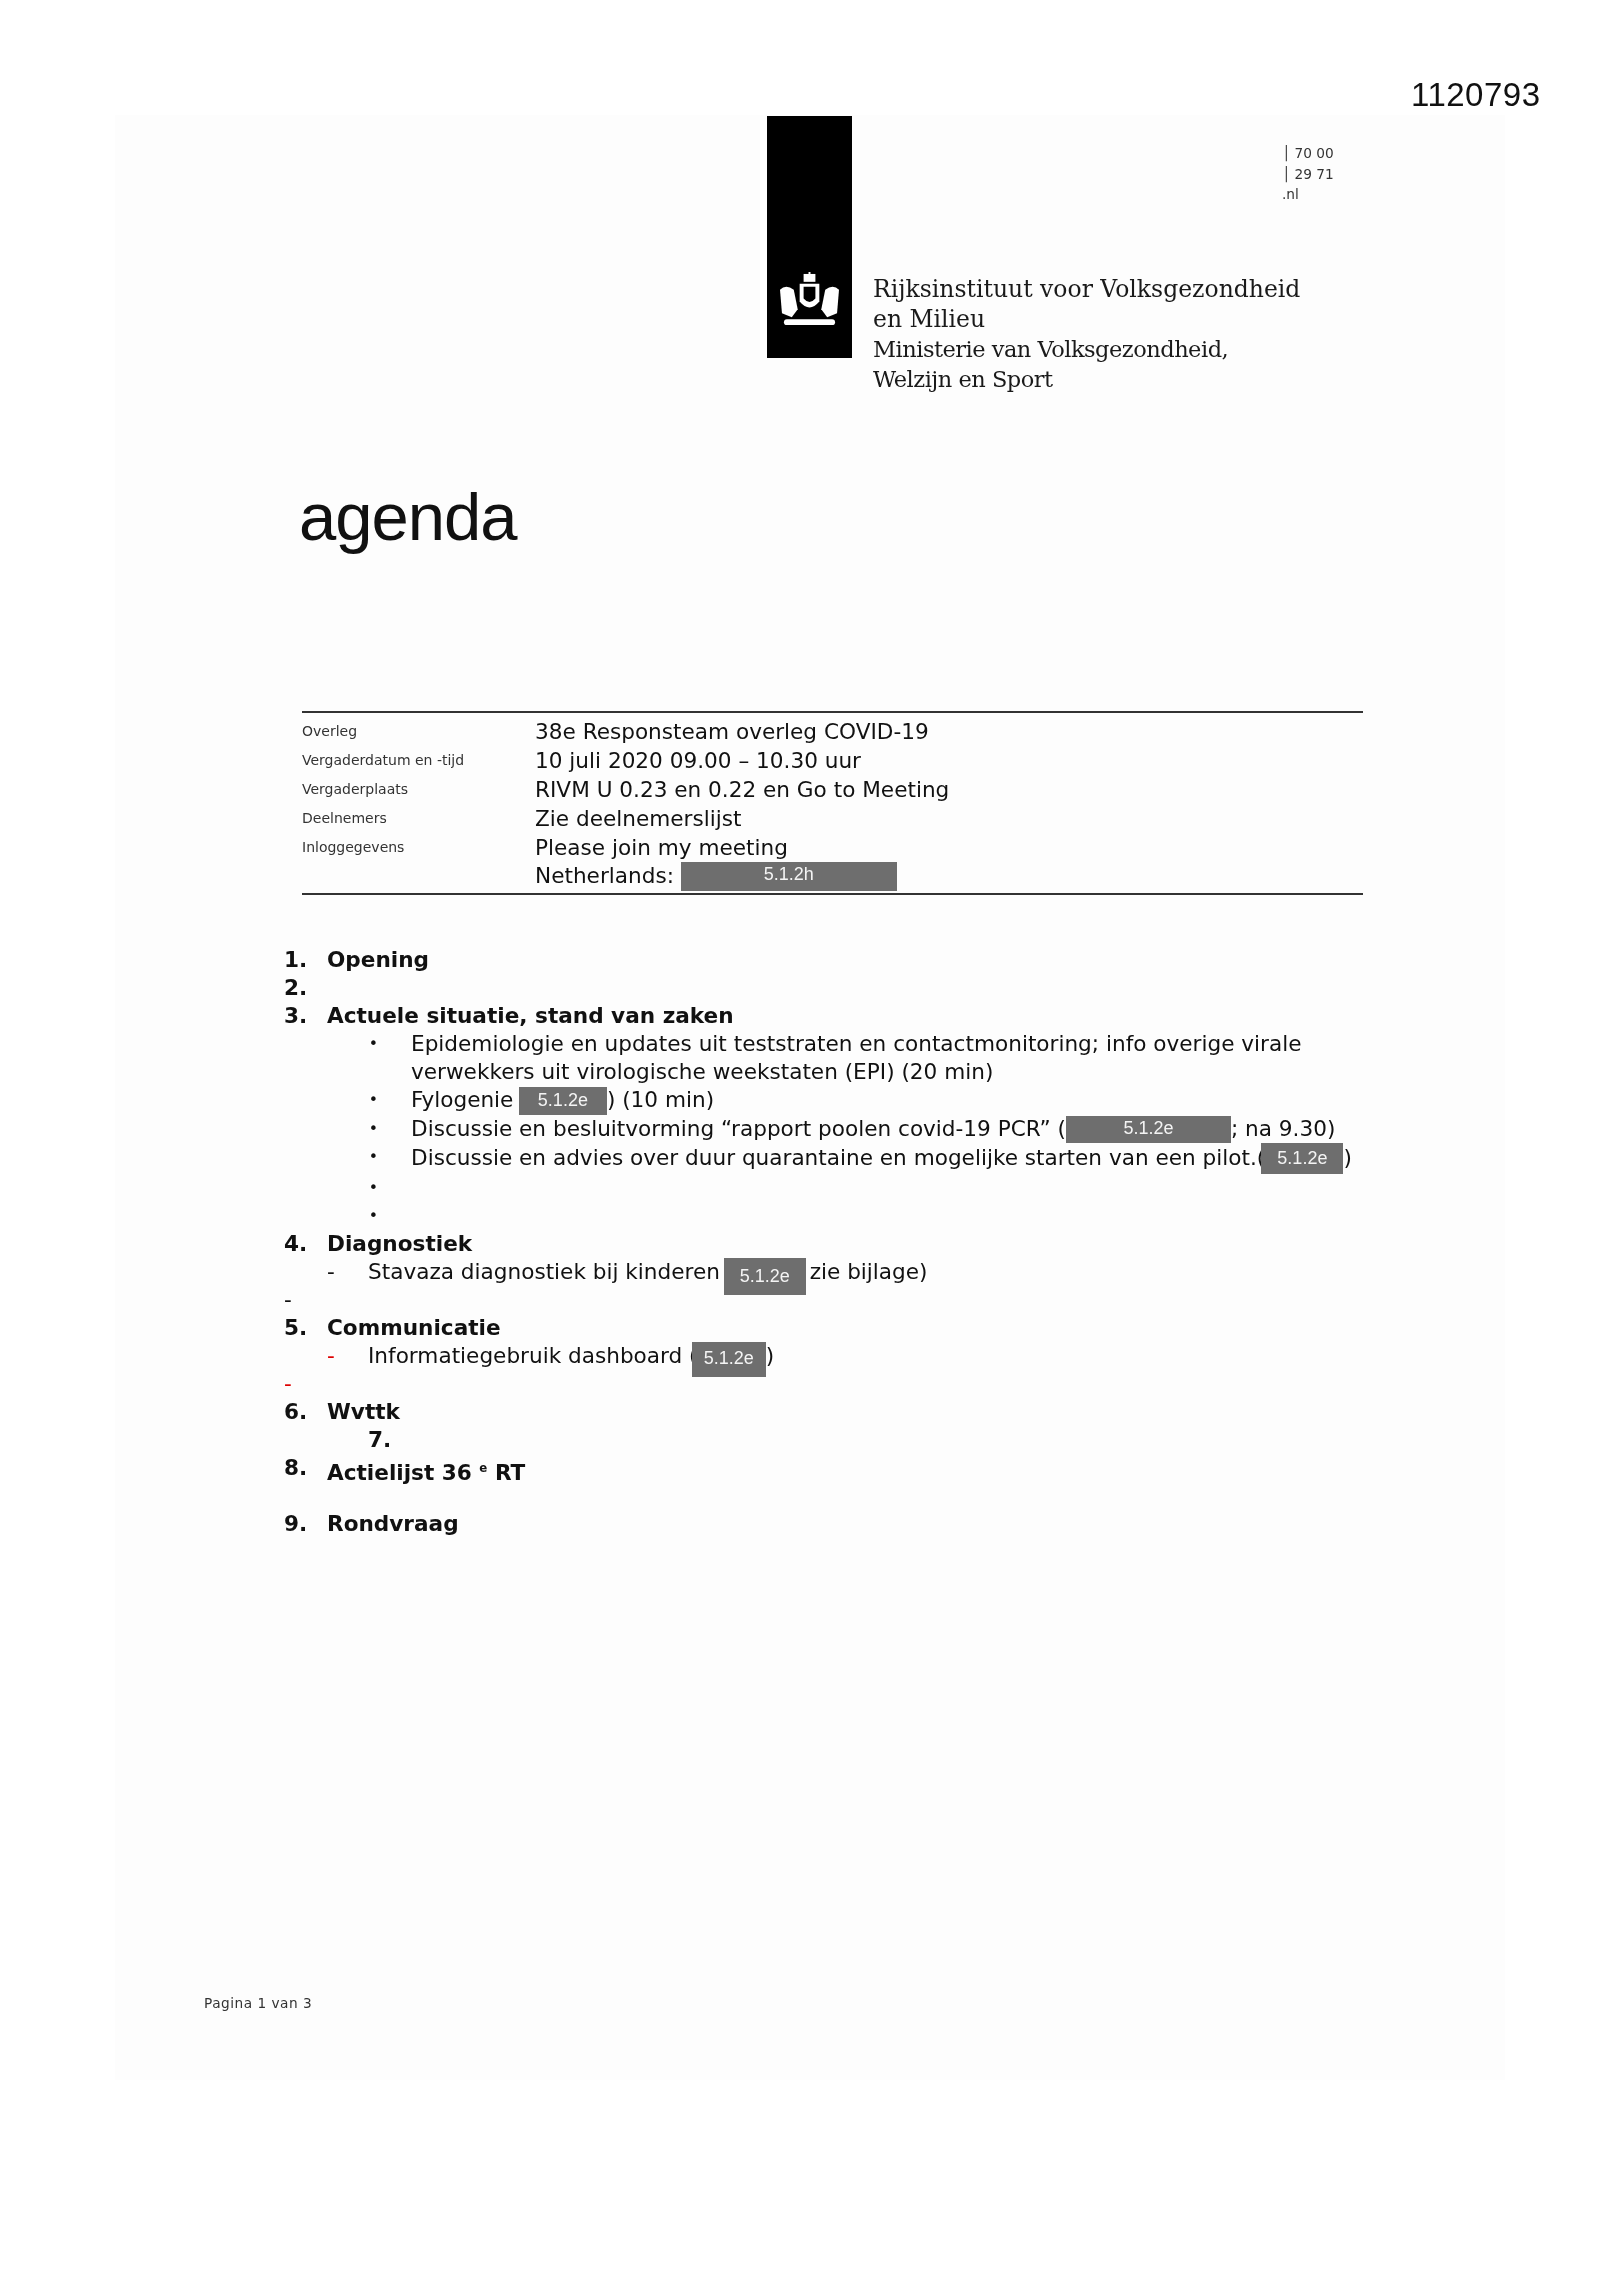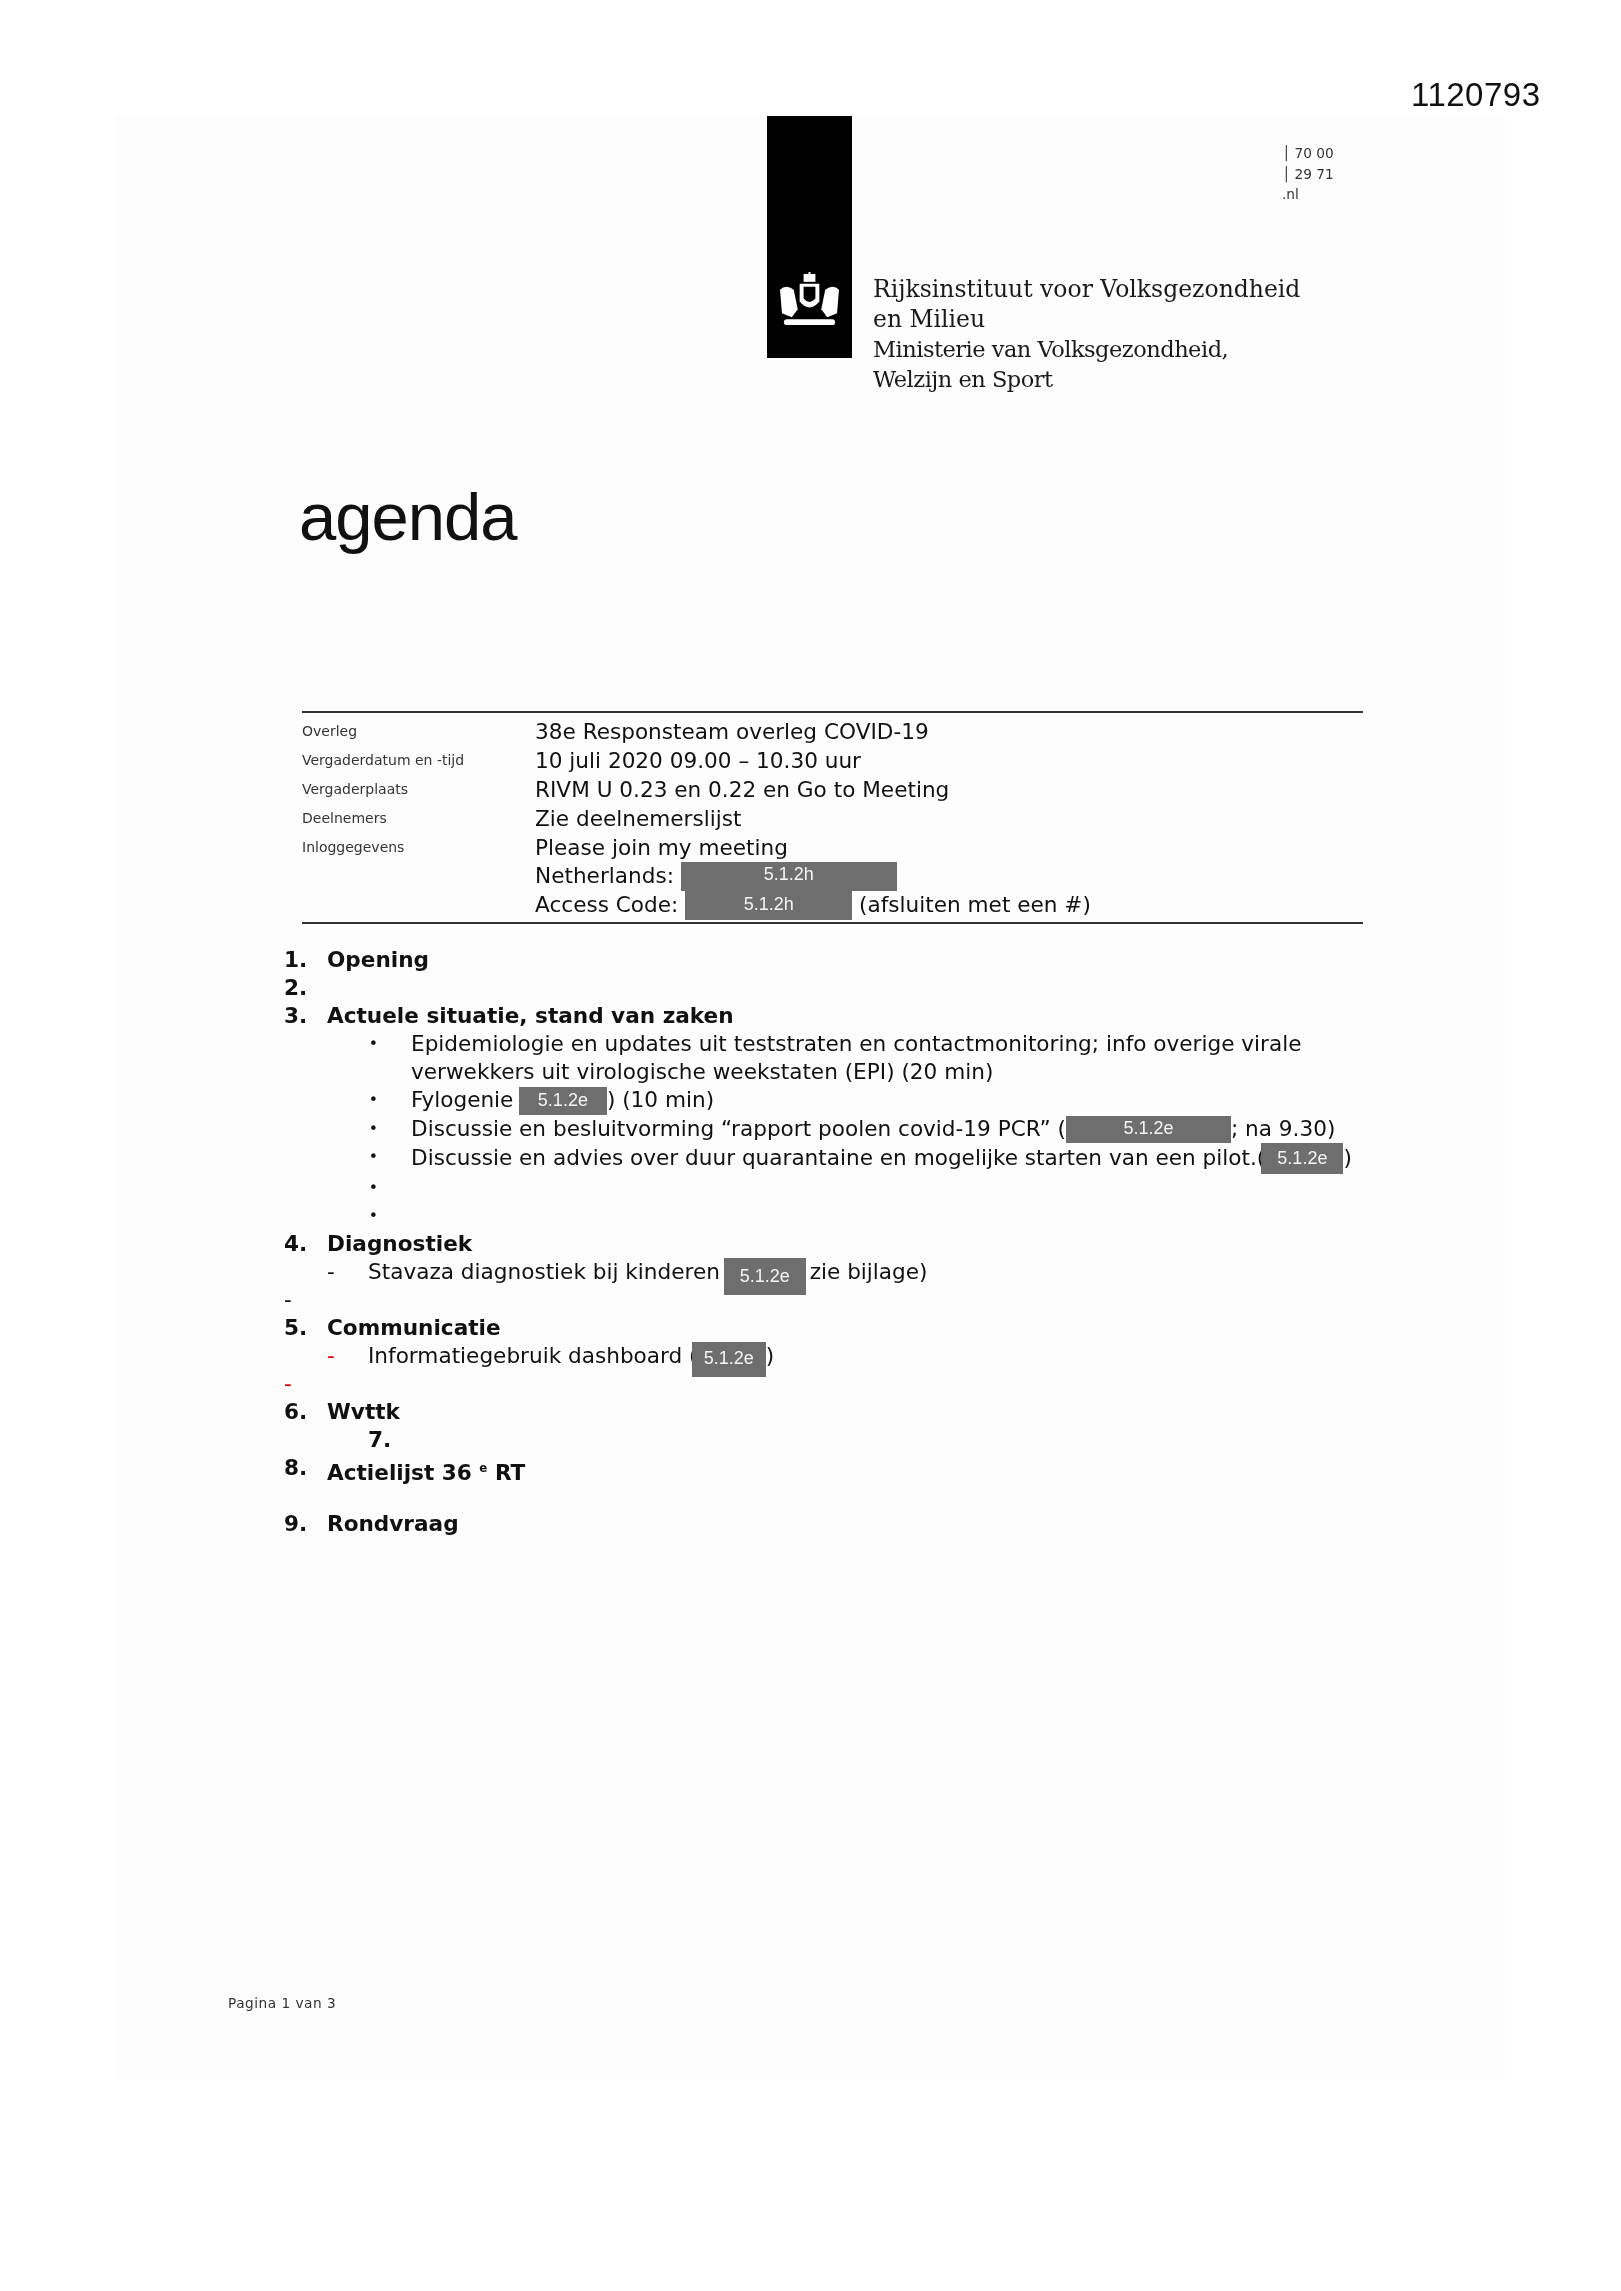--- a/index.html
+++ b/index.html
@@ -21,21 +21,21 @@
   .agenda { position:absolute; left:284px; top:946px; width:1176px; font-size:21.6px; }
   .item { height:28px; line-height:28px; display:flex; white-space:nowrap; }
   .num { width:43px; font-weight:bold; }
   .head { font-weight:bold; }
   .bullet-row { display:flex; line-height:28px; }
   .bullet { width:127px; text-align:right; padding-right:33px; box-sizing:border-box; font-size:15.7px; flex:0 0 auto;}
   .btext { white-space:normal; width:980px; }
   .dash-row { display:flex; line-height:28px; height:28px; white-space:nowrap; }
   .dash { width:84px; padding-left:43px; box-sizing:border-box; }
   .red { color:#d00; }
-  .footer { position:absolute; left:228px; top:1995px; font-size:13.7px; color:#333; letter-spacing:0.5px; }
+  .footer { position:absolute; left:204px; top:1995px; font-size:13.7px; color:#333; letter-spacing:0.5px; }
 </style>
 </head>
 <body>
 
 <div class="scan-page"></div>
 
 <div class="doc-number">1120793</div>
 
 <div class="contact">
   <div>│ 70 00</div>
@@ -82,28 +82,20 @@
   </div>
   <div class="meta-row">
     <div class="meta-label">Inloggegevens</div>
     <div class="meta-value">Please join my meeting</div>
   </div>
   <div class="meta-row">
     <div class="meta-label"></div>
     <div class="meta-value">
       <span>Netherlands:</span>
       <span class="redact" style="width:216px;height:29px;line-height:25.5px;">5.1.2h</span>
-    </div>
-  </div>
-  <div class="meta-row">
-    <div class="meta-label"></div>
-    <div class="meta-value">
-      <span>Access Code:</span>
-      <span class="redact" style="width:167px;height:29px;line-height:27.4px;">5.1.2h</span>
-      <span>(afsluiten met een #)</span>
     </div>
   </div>
 </div>
 
 <div class="agenda">
   <div class="item">
     <span class="num">1.</span>
     <span class="head">Opening</span>
   </div>
   <div class="item">

